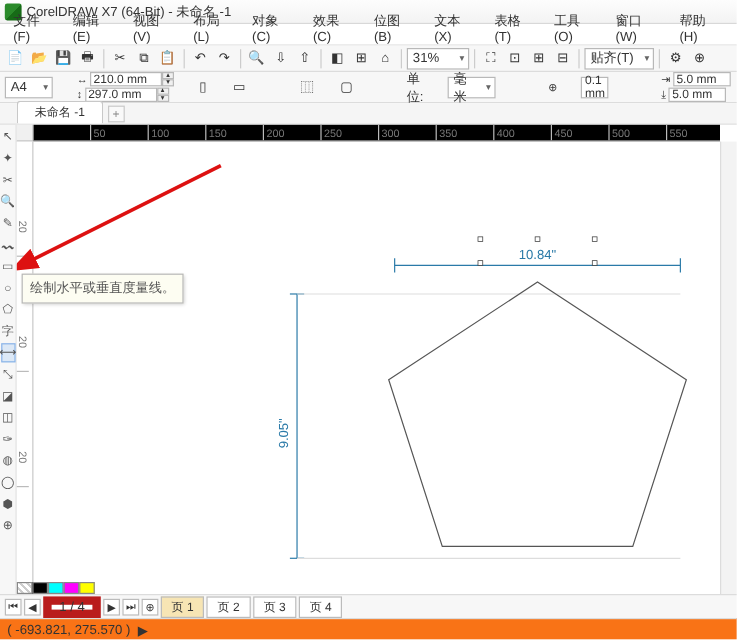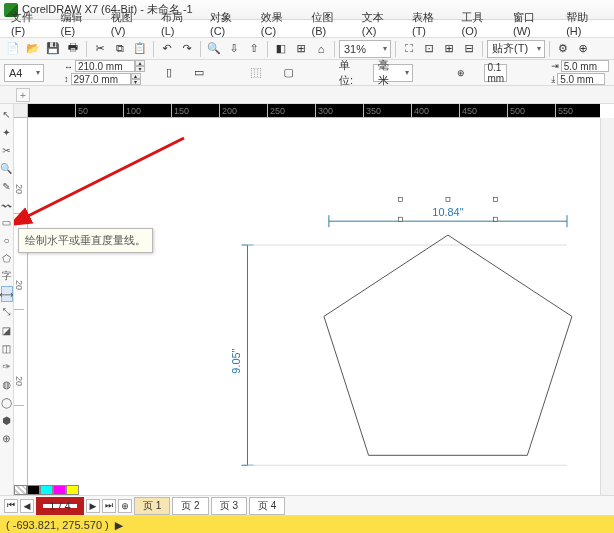--- a/index.html
+++ b/index.html
@@ -38,21 +38,21 @@
 .tooltip .tt-title{font-weight:bold;color:#222}
 .tooltip .tt-desc{color:#555}
 .arrow{position:absolute;z-index:40;pointer-events:none}
 .scroll-v{position:absolute;top:14px;right:0;bottom:0;width:14px;background:#f3f3f3;border-left:1px solid #dcdcdc}
 .page-nav{position:absolute;bottom:18px;left:0;right:0;height:20px;background:#f7f7f7;border-top:1px solid #dcdcdc;display:flex;align-items:center;padding:0 4px;gap:2px}
 .pn-btn{width:14px;height:14px;border:1px solid #bbb;background:#fff;display:flex;align-items:center;justify-content:center;font-size:9px}
 .pg-tab{padding:1px 8px;border:1px solid #bbb;background:#fff;font-size:10px}
 .pg-tab.active{background:#f7e5b4}
 .palette{position:absolute;bottom:38px;left:14px;display:flex}
 .palette .sw{width:13px;height:10px;border:1px solid #888}
-.statusbar{position:absolute;bottom:0;left:0;right:0;height:18px;background:#fde047;border-top:1px solid #dcdcdc;display:flex;align-items:flex-start;padding:3px 6px;font-size:10px;color:#555}
+.statusbar{position:absolute;bottom:0;left:0;right:0;height:18px;background:#f97316;border-top:1px solid #dcdcdc;display:flex;align-items:flex-start;padding:3px 6px;font-size:10px;color:#555}
 .dd{border:1px solid #b8b8b8;background:#fff;height:18px;padding:0 14px 0 4px;position:relative;display:flex;align-items:center;min-width:40px}
 .dd::after{content:"▾";position:absolute;right:3px;font-size:8px;color:#666}
 </style>
 </head>
 <body>
 
 <div class="titlebar">
   <div class="logo"></div>
   <span>CorelDRAW X7 (64-Bit) - 未命名 -1</span>
 </div>
@@ -153,20 +153,21 @@
       </div>
     <div class="spin">
         <span style="font-size:9px;margin-right:2px">⤓</span>
         <div class="spin-field" style="width:48px">5.0 mm</div>
       </div>
   </div>
   <div class="tb-btn">⊡</div>
 </div>
 
 <div class="tabbar">
+  <div class="doc-tab">未命名 -1</div>
   <div class="add-tab">+</div>
 </div>
 
 <div class="workarea">
 
   <div class="toolbox">
     <div class="tool">↖</div>
     <div class="tool">✦</div>
     <div class="tool">✂</div>
     <div class="tool">🔍</div>

